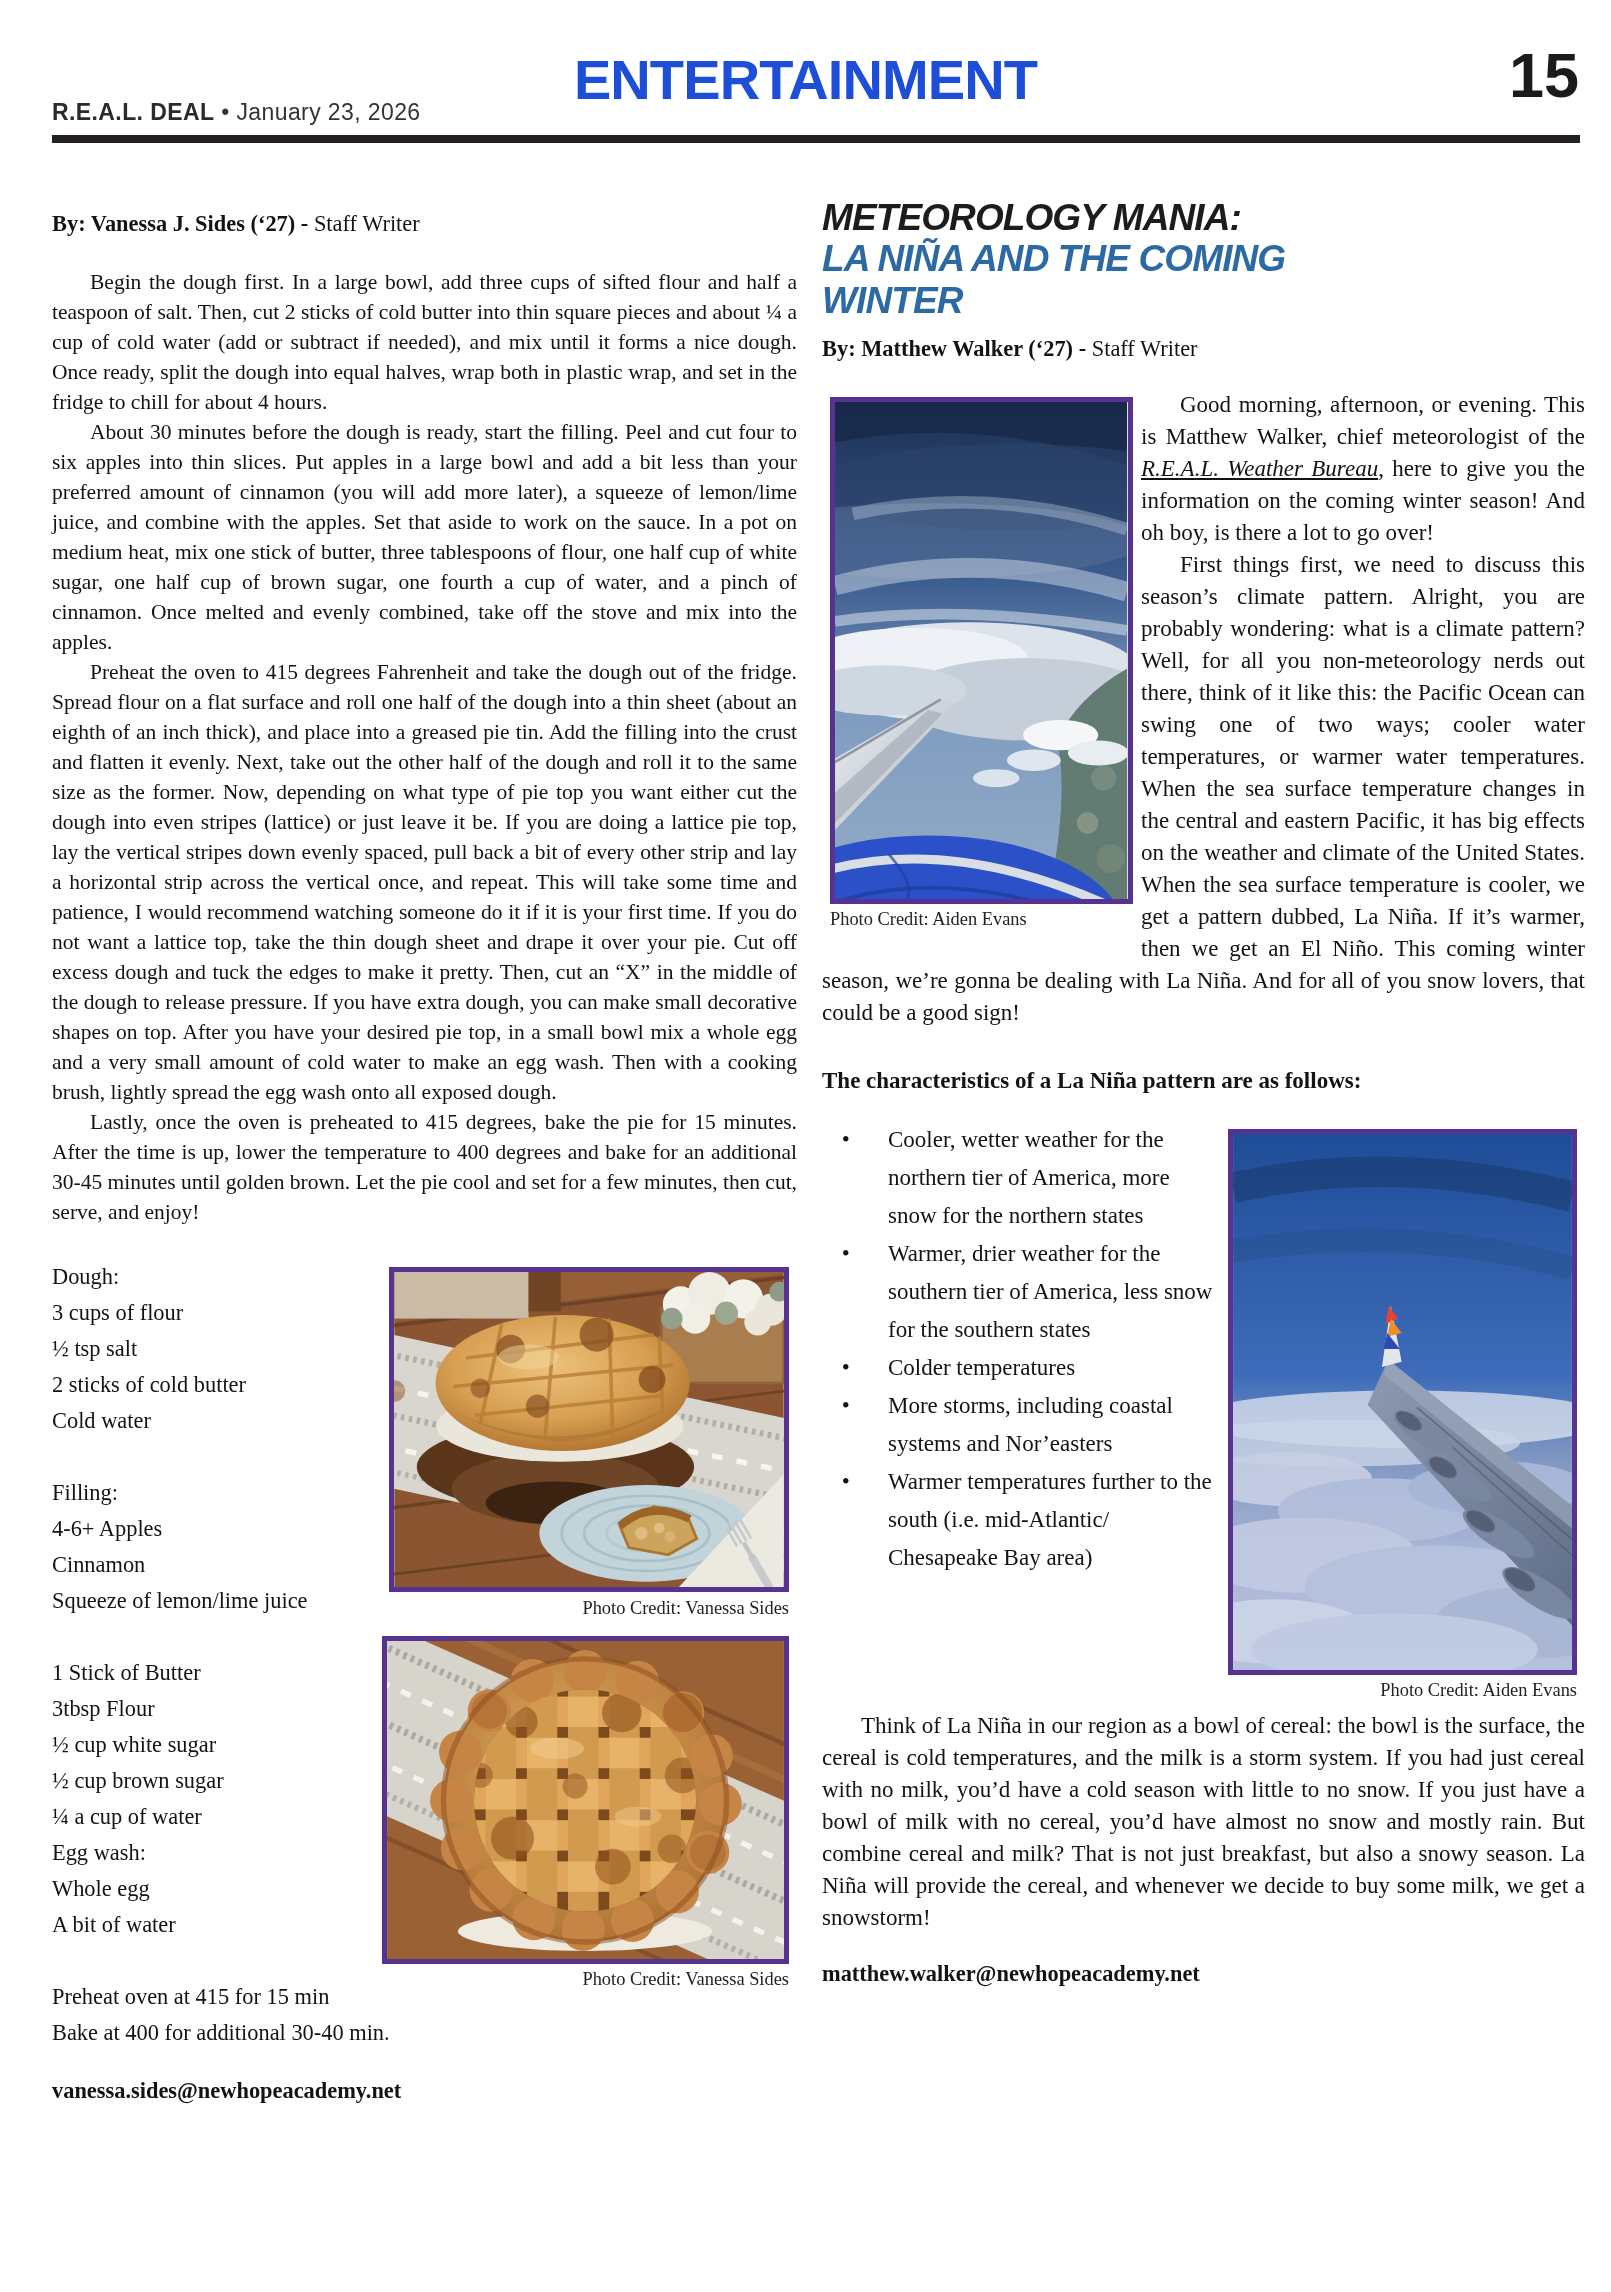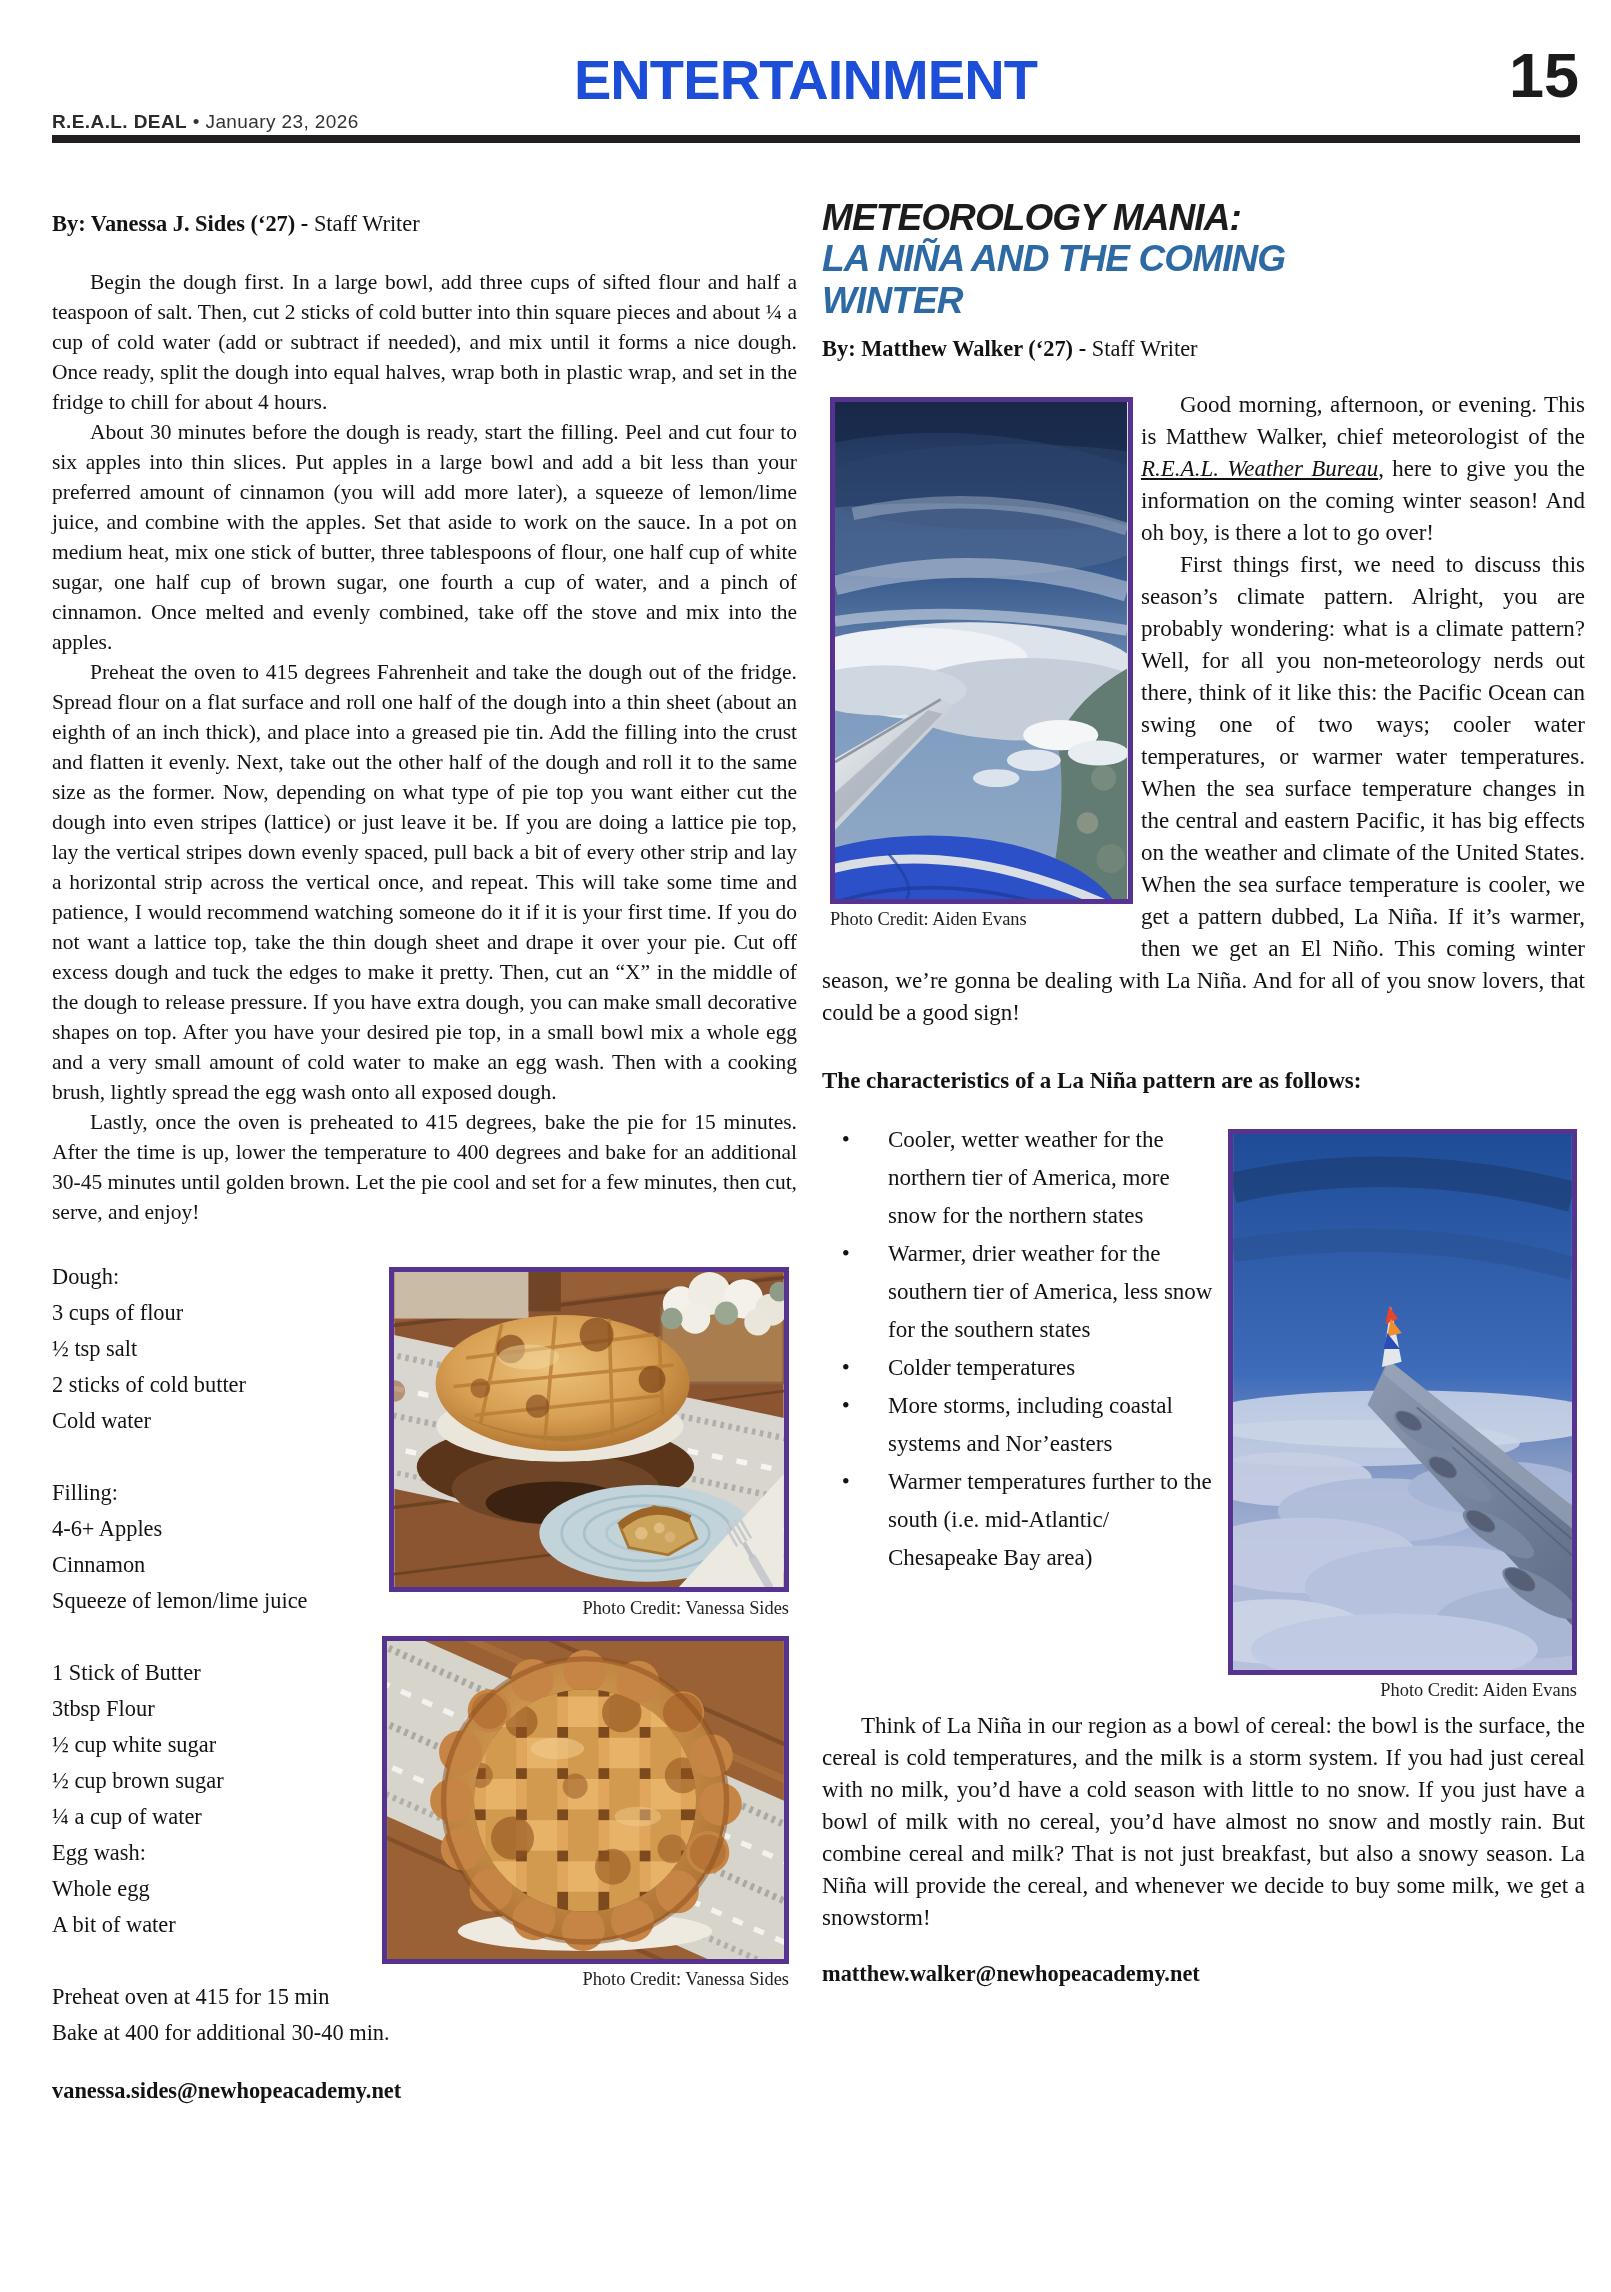--- a/index.html
+++ b/index.html
@@ -4,22 +4,22 @@
 <style>
   html,body { margin:0; padding:0; }
   body {
     width:1611px; height:2293px; position:relative; overflow:hidden;
     background:#ffffff; color:#131313;
     font-family:"Liberation Serif", serif;
   }
   
   .masthead {
     position:absolute; left:52px; top:99px;
-    font-family:"Liberation Sans", sans-serif; font-size:19px; color:#2b2b2b;
-    letter-spacing:0.4px; white-space:nowrap;margin-top:12px;
+    font-family:"Liberation Sans", sans-serif; font-size:23px; color:#2b2b2b;
+    letter-spacing:0.4px; white-space:nowrap;
   }
   .masthead .mh-name { font-weight:bold; }
   .masthead .mh-date { font-weight:normal; color:#333; }
   .section-title {
     position:absolute; left:0; top:47px; width:100%;
     text-align:center; font-family:"Liberation Sans", sans-serif;
     font-weight:bold; font-size:56px; letter-spacing:-0.9px; color:#1d4ed8;
   }
   .page-number {
     position:absolute; right:32px; top:39px;

